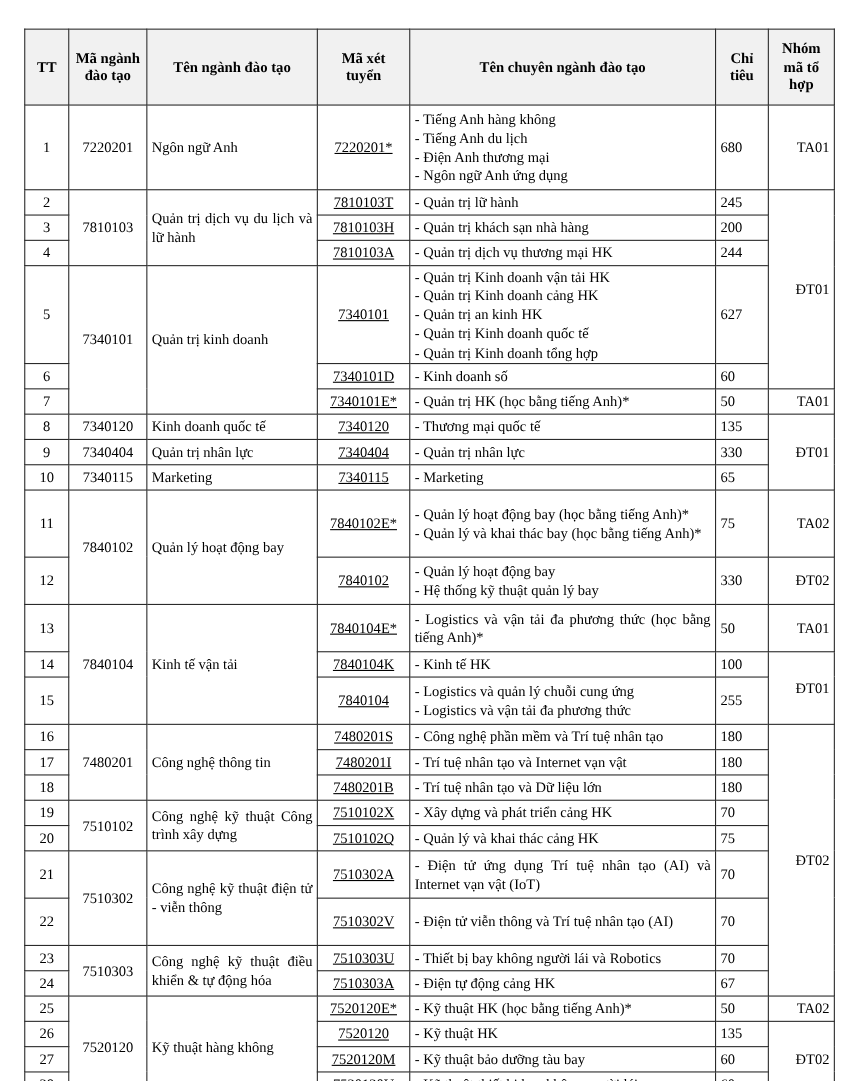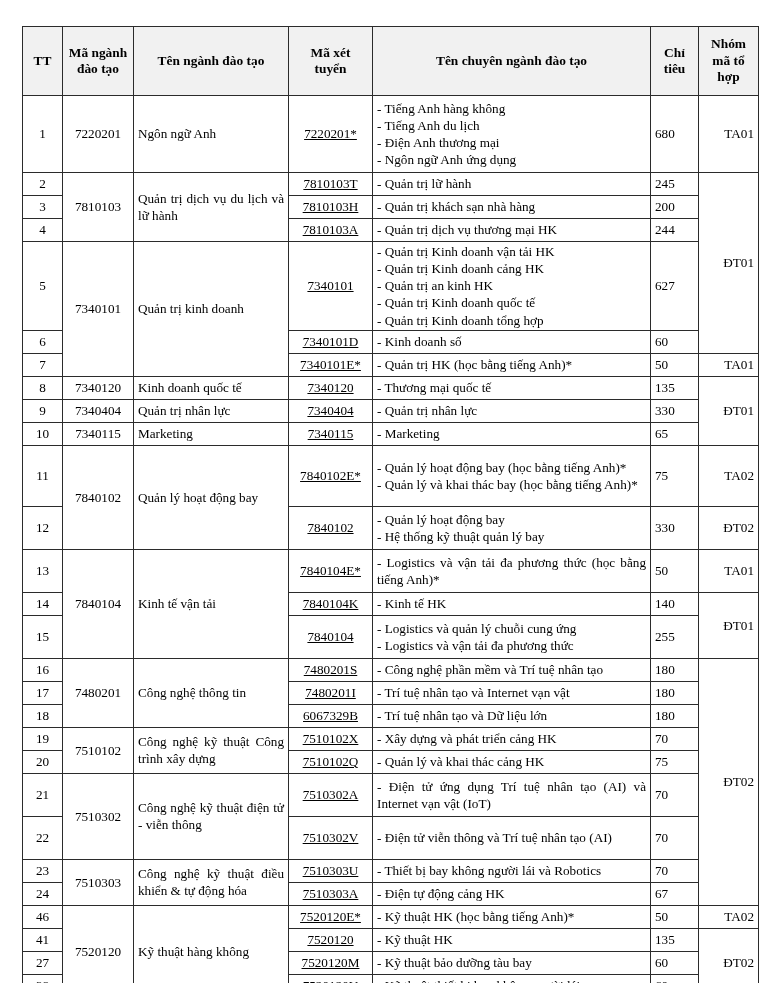--- a/index.html
+++ b/index.html
@@ -241,21 +241,21 @@
           </td>
           <td class="quota">50</td>
           <td class="group" rowspan="1">TA01</td>
         </tr>
         <tr class="r-1">
           <td class="tt">14</td>
           <td class="adm">7840104K</td>
           <td class="spec">
             <span class="ln">- Kinh tế HK</span>
           </td>
-          <td class="quota">140</td>
+          <td class="quota">100</td>
           <td class="group" rowspan="2">ĐT01</td>
         </tr>
         <tr class="r-2">
           <td class="tt">15</td>
           <td class="adm">7840104</td>
           <td class="spec">
             <span class="ln">- Logistics và quản lý chuỗi cung ứng</span>
             <span class="ln">- Logistics và vận tải đa phương thức</span>
           </td>
           <td class="quota">255</td>
@@ -274,21 +274,21 @@
         <tr class="r-1">
           <td class="tt">17</td>
           <td class="adm">7480201I</td>
           <td class="spec">
             <span class="ln">- Trí tuệ nhân tạo và Internet vạn vật</span>
           </td>
           <td class="quota">180</td>
         </tr>
         <tr class="r-1">
           <td class="tt">18</td>
-          <td class="adm">6067329B</td>
+          <td class="adm">7480201B</td>
           <td class="spec">
             <span class="ln">- Trí tuệ nhân tạo và Dữ liệu lớn</span>
           </td>
           <td class="quota">180</td>
         </tr>
         <tr class="r-1">
           <td class="tt">19</td>
           <td class="code" rowspan="2">7510102</td>
           <td class="major" rowspan="2">Công nghệ kỹ thuật Công trình xây dựng</td>
           <td class="adm">7510102X</td>
@@ -335,32 +335,32 @@
         </tr>
         <tr class="r-1">
           <td class="tt">24</td>
           <td class="adm">7510303A</td>
           <td class="spec">
             <span class="ln">- Điện tự động cảng HK</span>
           </td>
           <td class="quota vtop">67</td>
         </tr>
         <tr class="r-1">
-          <td class="tt">46</td>
+          <td class="tt">25</td>
           <td class="code" rowspan="4">7520120</td>
           <td class="major" rowspan="4">Kỹ thuật hàng không</td>
           <td class="adm">7520120E*</td>
           <td class="spec">
             <span class="ln">- Kỹ thuật HK (học bằng tiếng Anh)*</span>
           </td>
           <td class="quota">50</td>
           <td class="group" rowspan="1">TA02</td>
         </tr>
         <tr class="r-1">
-          <td class="tt">41</td>
+          <td class="tt">26</td>
           <td class="adm">7520120</td>
           <td class="spec">
             <span class="ln">- Kỹ thuật HK</span>
           </td>
           <td class="quota">135</td>
           <td class="group" rowspan="3">ĐT02</td>
         </tr>
         <tr class="r-1">
           <td class="tt">27</td>
           <td class="adm">7520120M</td>

